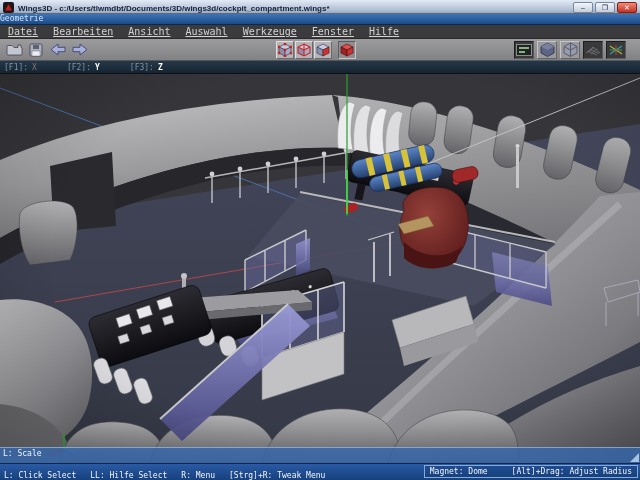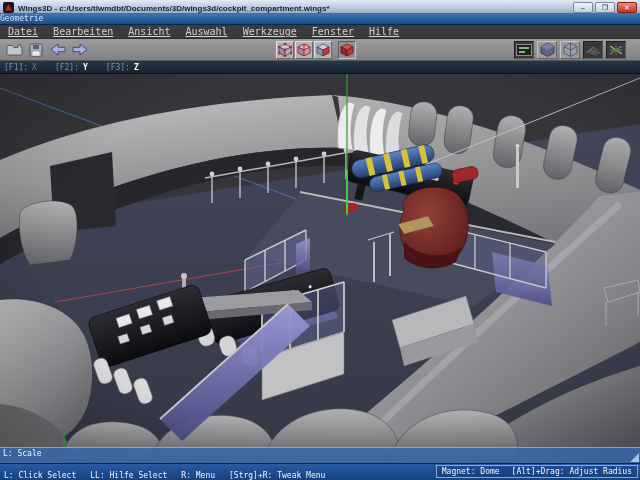--- a/index.html
+++ b/index.html
@@ -35,21 +35,21 @@
   .mode-tile { width:18px; height:18px; display:flex; align-items:center; justify-content:center;
     background:#b4b4b6; border:1px solid; border-color:#dededf #6a6a6c #6a6a6c #dededf; margin-right:1px; }
   .mode-tile.active { background:#8e8e90; border-color:#5c5c5e #c6c6c8 #c6c6c8 #5c5c5e; }
   .rgroup { position:absolute; right:14px; display:flex; gap:3px; }
   .rtile { width:20px; height:18px; display:flex; align-items:center; justify-content:center;
     background:#9a9a9c; border:1px solid; border-color:#c4c4c6 #646466 #646466 #c4c4c6; }
   .rtile.dark { background:#39393b; border-color:#1e1e20 #5a5a5c #5a5a5c #1e1e20; }
 
   
   .axisbar { height:13px; flex:0 0 13px; background:linear-gradient(#24384a,#17242f);
-    border-bottom:1px solid #0a1118; display:flex; align-items:center; gap:18px; padding-left:4px;text-align:right; }
+    border-bottom:1px solid #0a1118; display:flex; align-items:center; gap:30px; padding-left:4px;text-align:right; }
   .axisbar .pair { display:flex; gap:4px; }
   .fkey { font-size:8px; color:#7e94aa; }
   .axv { font-size:8px; font-weight:bold; color:#ffffff; }
   .axv.dim { color:#8a7474; font-weight:normal; }
 
   
   .viewport { position:relative; flex:1 1 auto; background:#36363a; overflow:hidden; }
   .viewport svg { position:absolute; left:0; top:0; }
 
   
@@ -58,21 +58,21 @@
     color:#f2f6fb; font-size:8px; line-height:11px; padding-left:3px; }
   .grip { position:absolute; right:1px; bottom:1px; width:0; height:0;
     border-left:9px solid transparent; border-bottom:9px solid #a6c2e2; }
 
   
   .statusbar { height:17px; flex:0 0 17px; background:linear-gradient(#2a5aa4,#16417e);
     border-top:1px solid #0c2850; display:flex; align-items:flex-end; position:relative;
     color:#f2f6fb; font-size:8px; }
   .statusbar .left { display:flex; gap:14px; padding-left:4px; white-space:nowrap; }
   .magnetbox { position:absolute; right:2px; top:1px; bottom:2px; display:flex; align-items:center;
-    gap:12px; padding:0 5px; border:1px solid #86aad6; background:rgba(20,60,120,0.4); white-space:nowrap; }
+    gap:24px; padding:0 5px; border:1px solid #86aad6; background:rgba(20,60,120,0.4); white-space:nowrap; }
 </style>
 </head>
 <body>
 
 <div class="titlebar">
   <span class="app-icon">
     <svg width="11" height="11">
         <rect width="11" height="11" rx="2" fill="#1a1a1c"></rect>
         <path d="M2,8.5 L5.5,2 L9,8.5 Z" fill="#c42020" stroke="#6e1010" stroke-width="0.6"></path>
       </svg>

